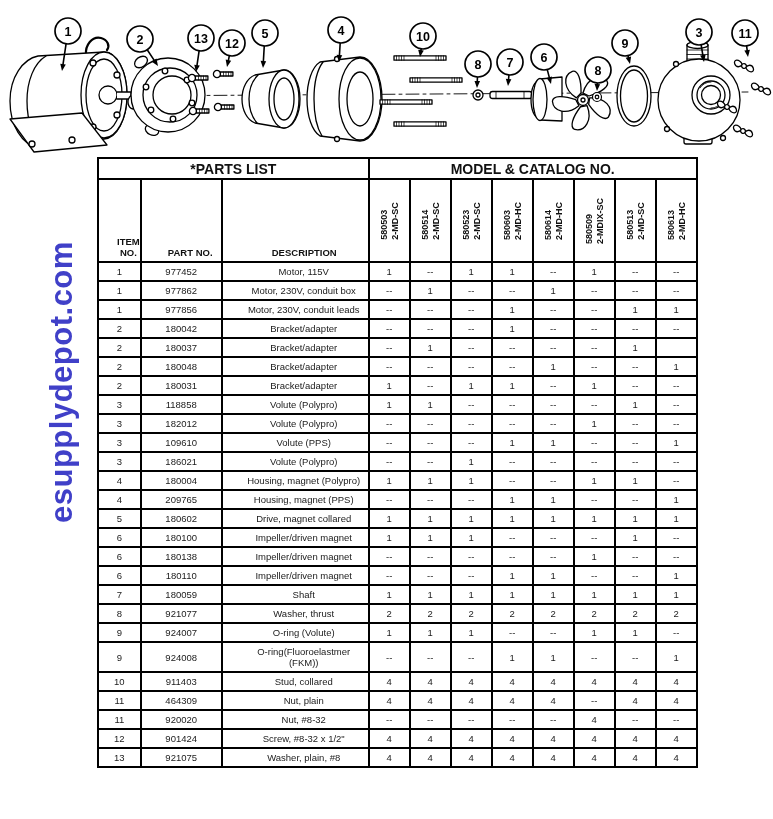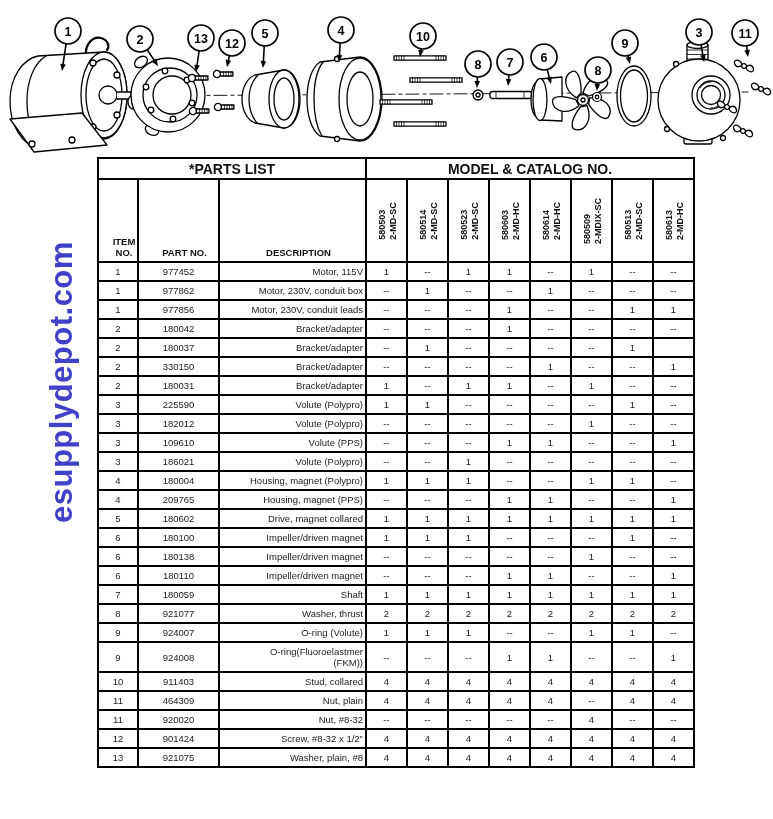--- a/index.html
+++ b/index.html
@@ -7,27 +7,27 @@
         font-family:"Liberation Sans",sans-serif;color:#111;}
   svg.diagram{position:absolute;left:0;top:0;}
   .watermark{position:absolute;left:44px;top:523px;transform:rotate(-90deg);
              transform-origin:0 0;font-size:31px;font-weight:bold;white-space:nowrap;
              letter-spacing:0.5px;}
   table.parts{position:absolute;left:97px;top:157px;border-collapse:collapse;
               table-layout:fixed;background:#fff;}
   table.parts th,table.parts td{border:2px solid #000;overflow:hidden;}
   tr.band th{height:19px;font-size:14px;font-weight:bold;text-align:center;padding:0;}
   tr.cols th{height:78px;vertical-align:bottom;font-size:9.5px;font-weight:bold;
-             text-align:center;padding:0 0 3px 12px;}
+             text-align:center;padding:0 0 3px 18px;}
   th.model-h{position:relative;}
   .rot{position:absolute;left:50%;top:50%;transform:translate(-50%,-50%) rotate(-90deg);
        font-weight:bold;font-size:9px;line-height:10.5px;white-space:nowrap;text-align:left;}
   table.parts td{height:17px;font-size:9.5px;text-align:center;padding:0 2px;
                  line-height:11px;color:#1a1a1a;}
-  table.parts td.desc{text-align:right;padding-left:19px;}
+  table.parts td.desc{text-align:center;padding-left:19px;}
   tr.tall td{height:28px;}
 </style>
 </head>
 <body>
 
 <div class="page">
 
   <svg class="diagram" width="773" height="155" viewBox="0 0 773 155">
     <defs>
       <g id="screw">
@@ -392,21 +392,21 @@
           <td>1</td>
           <td>--</td>
           <td>--</td>
           <td>--</td>
           <td>--</td>
           <td>1</td>
           <td></td>
         </tr>
         <tr>
           <td>2</td>
-          <td>330150</td>
+          <td>180048</td>
           <td class="desc">Bracket/adapter</td>
           <td>--</td>
           <td>--</td>
           <td>--</td>
           <td>--</td>
           <td>1</td>
           <td>--</td>
           <td>--</td>
           <td>1</td>
         </tr>
@@ -418,21 +418,21 @@
           <td>--</td>
           <td>1</td>
           <td>1</td>
           <td>--</td>
           <td>1</td>
           <td>--</td>
           <td>--</td>
         </tr>
         <tr>
           <td>3</td>
-          <td>225590</td>
+          <td>118858</td>
           <td class="desc">Volute (Polypro)</td>
           <td>1</td>
           <td>1</td>
           <td>--</td>
           <td>--</td>
           <td>--</td>
           <td>--</td>
           <td>1</td>
           <td>--</td>
         </tr>

